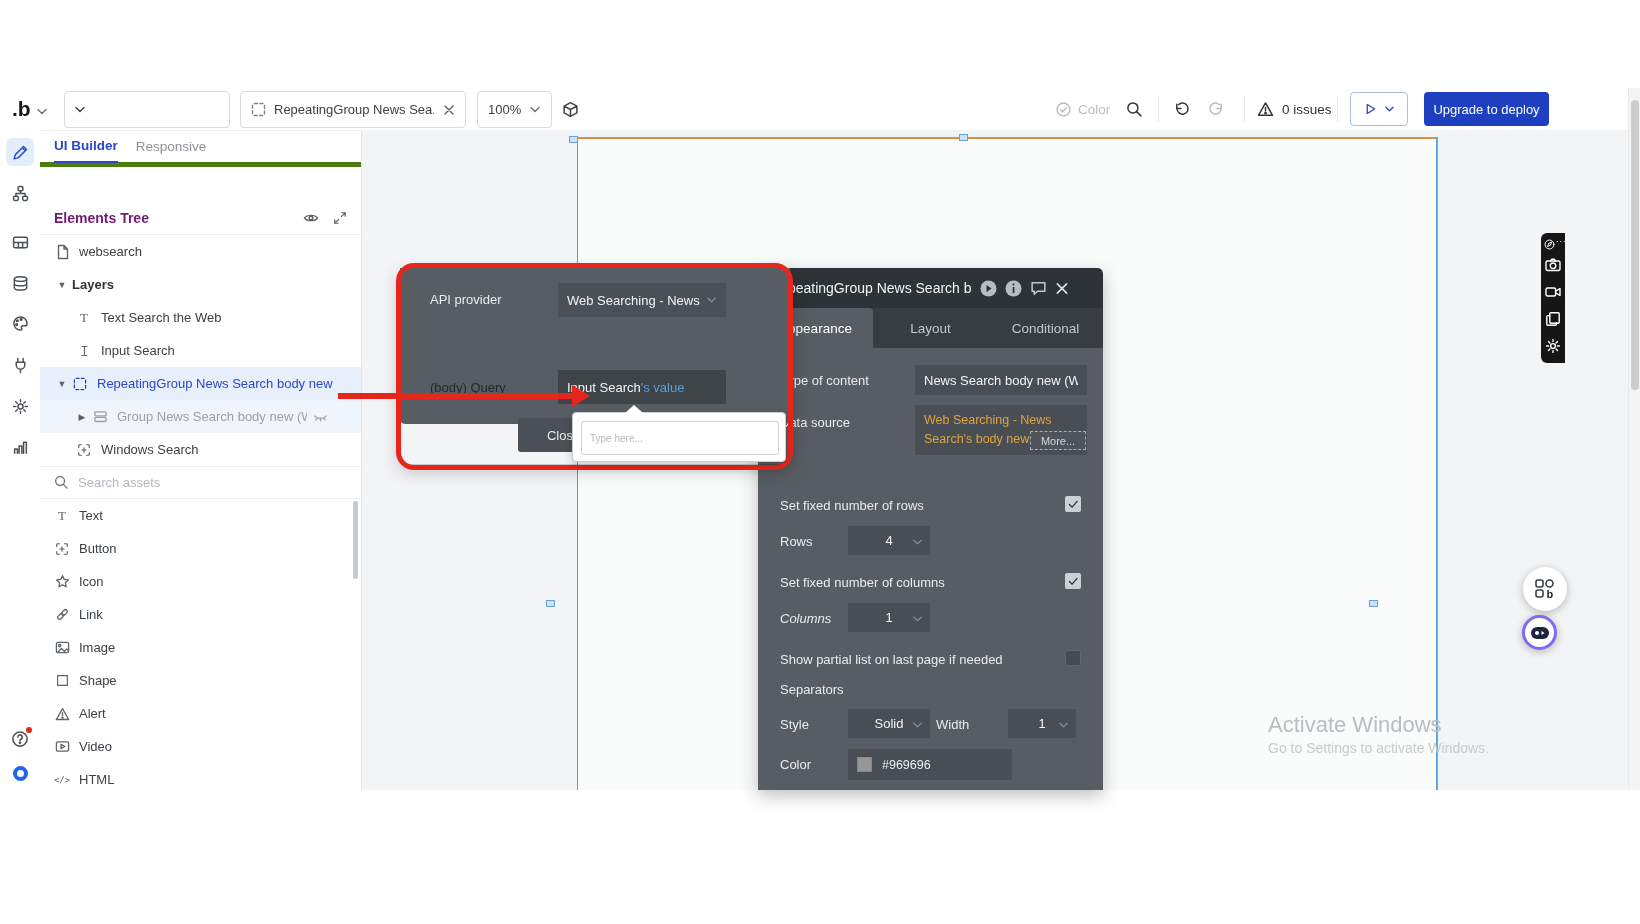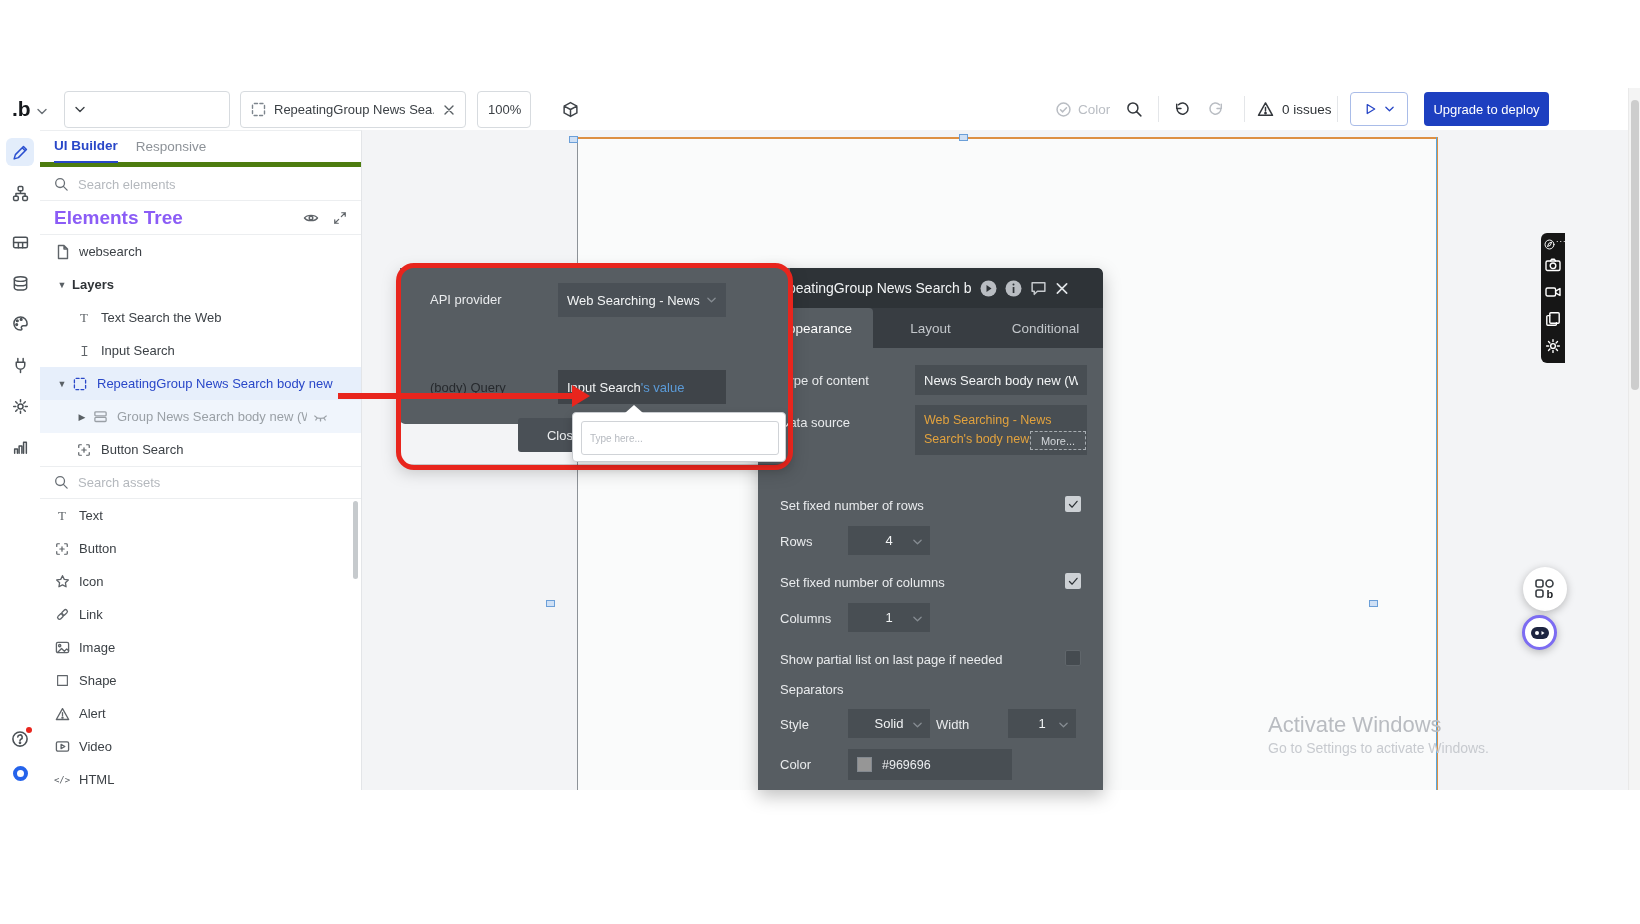--- a/index.html
+++ b/index.html
@@ -27,21 +27,21 @@
 
   
   #panel { position:absolute; left:40px; top:130px; width:322px; height:660px; background:#fff; border-right:1px solid #e3e5e8; border-top:1px solid #eceef0; }
   .ptabs { position:absolute; left:0; top:0; width:100%; height:36px; border-bottom:5px solid #4d7c0f; display:flex; align-items:center; gap:18px; padding-left:14px; font-size:13.5px; }
   .ptab { color:#8d9298; padding:8px 0; }
   .ptab.active { color:#2947c8; font-weight:bold; border-bottom:2px solid #2947c8; }
   .searchrow { position:absolute; left:0; width:100%; height:33px; display:flex; align-items:center; gap:9px; padding-left:14px; border-bottom:1px solid #eceef0; color:#6a7076; }
   .searchrow input { border:none; outline:none; font-size:13px; color:#3c4146; width:240px; }
   .searchrow input::placeholder { color:#b4b8bd; }
   .tree-head { position:absolute; left:0; top:70px; width:100%; height:34px; display:flex; align-items:center; padding:0 14px; border-bottom:1px solid #eceef0; }
-  .tree-head b { font-size:19px; color:#8b5cf6; flex:1; }
+  .tree-head b { font-size:14px; color:#701a75; flex:1; }
   .row { position:absolute; left:0; width:100%; height:33px; display:flex; align-items:center; font-size:13px; color:#3c4146; }
   .row .caret { width:12px; margin-right:4px; color:#5a6065; font-size:9px; text-align:center; }
   .row .ricon { width:16px; margin-right:9px; color:#5f6469; display:flex; justify-content:center; }
   .row.sel { background:#e7effb; color:#2947c8; }
   .row.sel .ricon { color:#2947c8; }
   .row.sub { background:#f0f5fc; color:#9aa0a6; }
   .row.sub .ricon { color:#9aa0a6; }
   .trunc { white-space:nowrap; overflow:hidden; max-width:238px; }
   .panel-scroll { position:absolute; right:3px; top:370px; width:5px; height:78px; background:#c6cacd; border-radius:3px; }
 
@@ -249,21 +249,21 @@
   <div class="tb-box" style="left:240px; width:226px; padding:0 10px; gap:8px;">
     <svg class="ic" style="color:#7d858d" width="15" height="15" viewBox="0 0 15 15">
         <use href="#i-rg"></use>
       </svg>
     <span class="trunc" style="max-width:160px">RepeatingGroup News Sea...</span>
     <svg class="ic" style="margin-left:auto; color:#5a6065" width="12" height="12" viewBox="0 0 12 12">
         <use href="#i-x"></use>
       </svg>
   </div>
 
-  <div class="tb-box" style="left:477px; width:54px; padding:0 10px; justify-content:space-between;">
+  <div class="tb-box" style="left:477px; width:75px; padding:0 10px; justify-content:space-between;">
     <span>100%</span>
     <svg class="ic chev" width="12" height="11" viewBox="0 0 12 11">
         <use href="#i-chev"></use>
       </svg>
   </div>
 
   <svg class="ic tb-ic" style="left:562px; top:101px; color:#3f4449" width="17" height="17" viewBox="0 0 16 16">
       <use href="#i-cube"></use>
     </svg>
 
@@ -356,26 +356,20 @@
     <div style="width:15px; height:15px; border-radius:50%; border:4px solid #2563eb;"></div>
   </div>
 </div>
 
 <div id="panel">
   <div class="ptabs">
     <div class="ptab active">UI Builder</div>
     <div class="ptab">Responsive</div>
   </div>
 
-  <div class="searchrow" style="top:37px; height:33px;">
-    <svg class="ic" width="15" height="15" viewBox="0 0 16 16">
-        <use href="#i-search"></use>
-      </svg>
-    <input placeholder="Search elements" style="">
-  </div>
 
   <div class="tree-head">
     <b>Elements Tree</b>
     <svg class="ic" style="color:#5f6469; margin-right:14px" width="16" height="14" viewBox="0 0 16 14">
         <use href="#i-eye"></use>
       </svg>
     <svg class="ic" style="color:#5f6469" width="14" height="14" viewBox="0 0 16 16">
         <use href="#i-expand"></use>
       </svg>
   </div>
@@ -424,21 +418,21 @@
     <svg class="ic" style="color:#9aa0a6; margin-left:6px" width="15" height="12" viewBox="0 0 16 12">
         <use href="#i-eyeclosed"></use>
       </svg>
   </div>
   <div class="row" style="top:302px; padding-left:36px;">
     <span class="ricon">
         <svg class="ic" width="14" height="14" viewBox="0 0 16 16">
           <use href="#i-btn"></use>
         </svg>
       </span>
-    <span>Button Search</span>
+    <span>Windows Search</span>
   </div>
 
   <div class="searchrow" style="top:335px; height:33px; border-top:1px solid #eceef0;">
     <svg class="ic" width="15" height="15" viewBox="0 0 16 16">
         <use href="#i-search"></use>
       </svg>
     <input placeholder="Search assets" style="">
   </div>
 
   <div class="row" style="top:368px; padding-left:14px;">
@@ -601,21 +595,21 @@
           <use href="#i-chev"></use>
         </svg>
     </div>
 
     <span class="dlbl" style="left:22px; top:227px;">Set fixed number of columns</span>
     <div class="cb on" style="left:307px; top:225px;">
       <svg class="ic" width="11" height="9" viewBox="0 0 12 10">
           <path d="M1.5 5 l3 3 5.5-6.5"></path>
         </svg>
     </div>
-    <span class="dlbl" style="left:22px; top:263px;">Columns</span>
+    <span class="dlbl" style="left:22px; top:263px;font-style:italic;">Columns</span>
     <div class="dfield dd" style="left:90px; top:255px; width:82px; height:29px;">
       <span>1</span>
       <svg class="ic chev2" width="11" height="10" viewBox="0 0 12 11">
           <use href="#i-chev"></use>
         </svg>
     </div>
 
     <span class="dlbl" style="left:22px; top:304px;">Show partial list on last page if needed</span>
     <div class="cb off" style="left:307px; top:302px;"></div>
 

